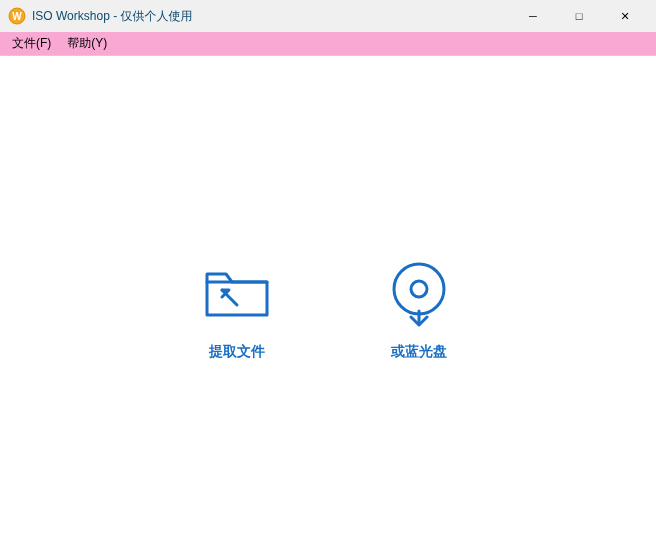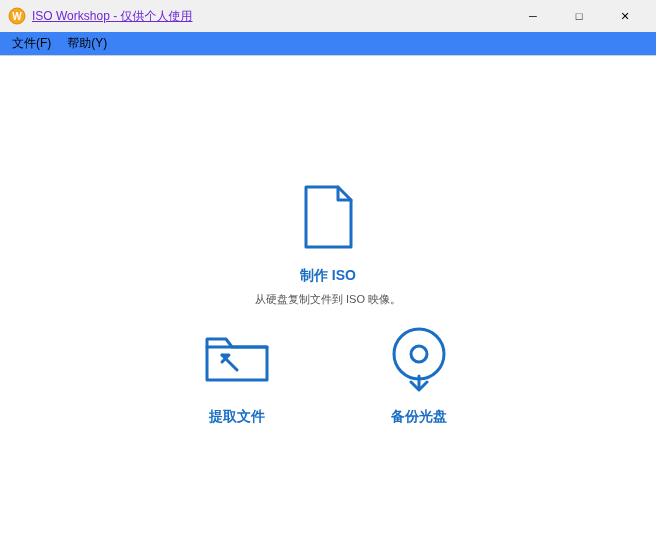--- a/index.html
+++ b/index.html
@@ -24,23 +24,22 @@
       user-select: none;
     }
     .title-bar-icon {
       width: 18px;
       height: 18px;
       margin-right: 6px;
       flex-shrink: 0;
     }
     .title-bar-text {
       font-size: 12px;
-      color: #6d28d9;
+      color: #0c4a6e;
       flex: 1;
-      text-decoration: underline;
     }
     .title-bar-controls {
       display: flex;
       gap: 0;
     }
     .title-bar-btn {
       width: 46px;
       height: 32px;
       display: flex;
       align-items: center;
@@ -48,21 +47,21 @@
       font-size: 11px;
       cursor: pointer;
       background: transparent;
       border: none;
       color: #000;
     }
 
     
     .menu-bar {
       height: 24px;
-      background: #3b82f6;
+      background: #f9a8d4;
       display: flex;
       align-items: center;
       padding: 0 4px;
       border-bottom: 1px solid #d0d0d0;
     }
     .menu-item {
       padding: 2px 8px;
       font-size: 12px;
       cursor: pointer;
       color: #000;
@@ -148,31 +147,20 @@
 
 <div class="menu-bar">
   <div class="menu-item">文件(F)</div>
   <div class="menu-item">帮助(Y)</div>
 </div>
 
 <div class="main-content">
 
   <div class="top-row">
 
-    <div class="action-item">
-      <div class="icon-container">
-        <svg width="65" height="70" viewBox="0 0 65 70" fill="none" stroke="#1a6fc4" stroke-width="3" stroke-linejoin="round" stroke-linecap="round">
-
-          <path d="M10 5 L42 5 L55 18 L55 65 L10 65 Z"></path>
-          <path d="M42 5 L42 18 L55 18"></path>
-        </svg>
-      </div>
-      <div class="action-title">制作 ISO</div>
-      <div class="action-desc">从硬盘复制文件到 ISO 映像。</div>
-    </div>
 
 
   </div>
 
   <div class="bottom-row">
 
     <div class="action-item">
       <div class="icon-container">
         <svg width="70" height="65" viewBox="0 0 70 65" fill="none" stroke="#1a6fc4" stroke-width="3" stroke-linecap="round" stroke-linejoin="round">
 
@@ -191,19 +179,19 @@
       <div class="icon-container">
         <svg width="68" height="68" viewBox="0 0 68 68" fill="none" stroke="#1a6fc4" stroke-width="3" stroke-linecap="round" stroke-linejoin="round">
 
           <circle cx="34" cy="30" r="25"></circle>
           <circle cx="34" cy="30" r="8"></circle>
 
           <line x1="34" y1="52" x2="34" y2="65"></line>
           <polyline points="26,58 34,66 42,58"></polyline>
         </svg>
       </div>
-      <div class="action-title">备份光盘</div>
+      <div class="action-title">或蓝光盘</div>
     </div>
 
 
   </div>
 
 </div>
 
 </body></html>

